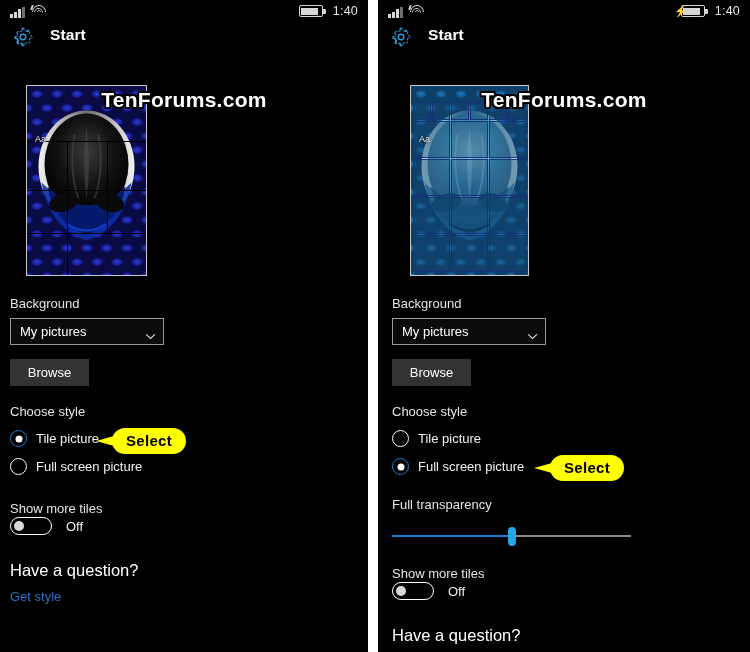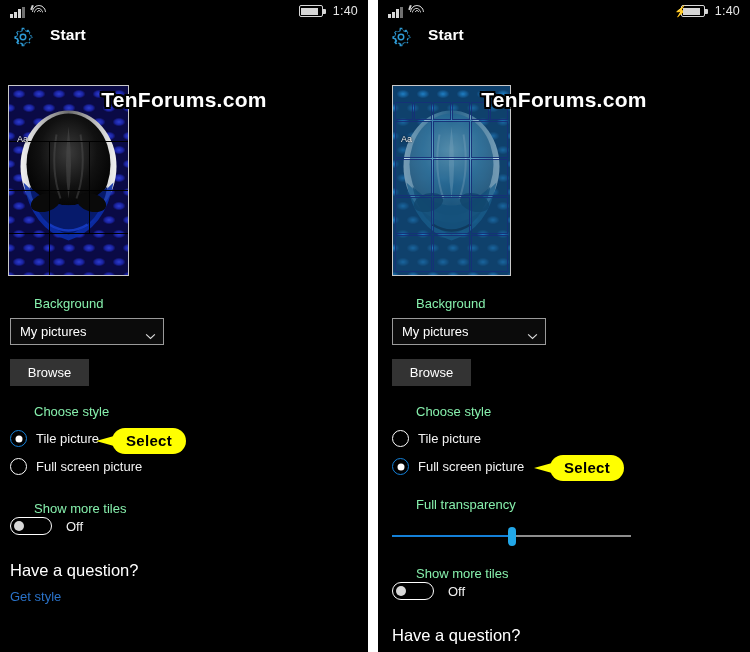--- a/index.html
+++ b/index.html
@@ -54,21 +54,21 @@
   .watermark {
     position: absolute; top: 48px; width: 100%; text-align: center;
     font-size: 21px; font-weight: bold; color: #ffffff;
     letter-spacing: .3px;
     text-shadow: -1.6px -1.6px 0 #000, 1.6px -1.6px 0 #000, -1.6px 1.6px 0 #000,
                   1.6px 1.6px 0 #000, 0 -2px 0 #000, 0 2px 0 #000, -2px 0 0 #000, 2px 0 0 #000;
     z-index: 40; pointer-events: none; margin-top: 40px;
   }
 
   
-  .preview-wrap { position: absolute; }
+  .preview-wrap { position: absolute; margin-left: 18px; }
   .left  .preview-wrap { left: 8px;  top: 85px; width: 121px; height: 191px; }
   .right .preview-wrap { left: 392px - 378px; top: 85px; width: 119px; height: 191px; }
   .right .preview-wrap { left: 14px; }
   .preview {
     position: relative; width: 100%; height: 100%;
     border: 1px solid #c9c9c9; overflow: hidden; background: #03031a;
   }
   .pv-aa { position: absolute; left: 8px; top: 48px; font-size: 9px; color: #e9e9e9; z-index: 9;
            text-shadow: 0 0 2px #000; }
 
@@ -100,21 +100,21 @@
   
   .tiles { position: absolute; inset: 0; }
   .tile { position: absolute; }
   .tile.opaque { background: #000; }
   .tile.glass  { background: rgba(18,70,110,0.42); border: 1px solid rgba(22,48,120,0.95); }
 
   
   .body { position: absolute; left: 0; right: 0; top: 276px; padding-left: 10px; }
   .right .body { padding-left: 14px; }
 
-  .label { font-size: 13px; color: #86efac; margin-top: 18px; margin-left: 24px; }
+  .label { font-size: 13px; color: #e5e5e5; margin-top: 18px; }
 
   .select {
     margin-top: 7px; width: 154px; height: 27px;
     border: 1px solid #9a9a9a; background: #0b0b0b;
     display: flex; align-items: center; justify-content: space-between;
     padding: 0 7px 0 9px; font-size: 13px; color: #ffffff; cursor: pointer;
   }
   .chev { width: 11px; height: 7px; }
 
   .browse {

